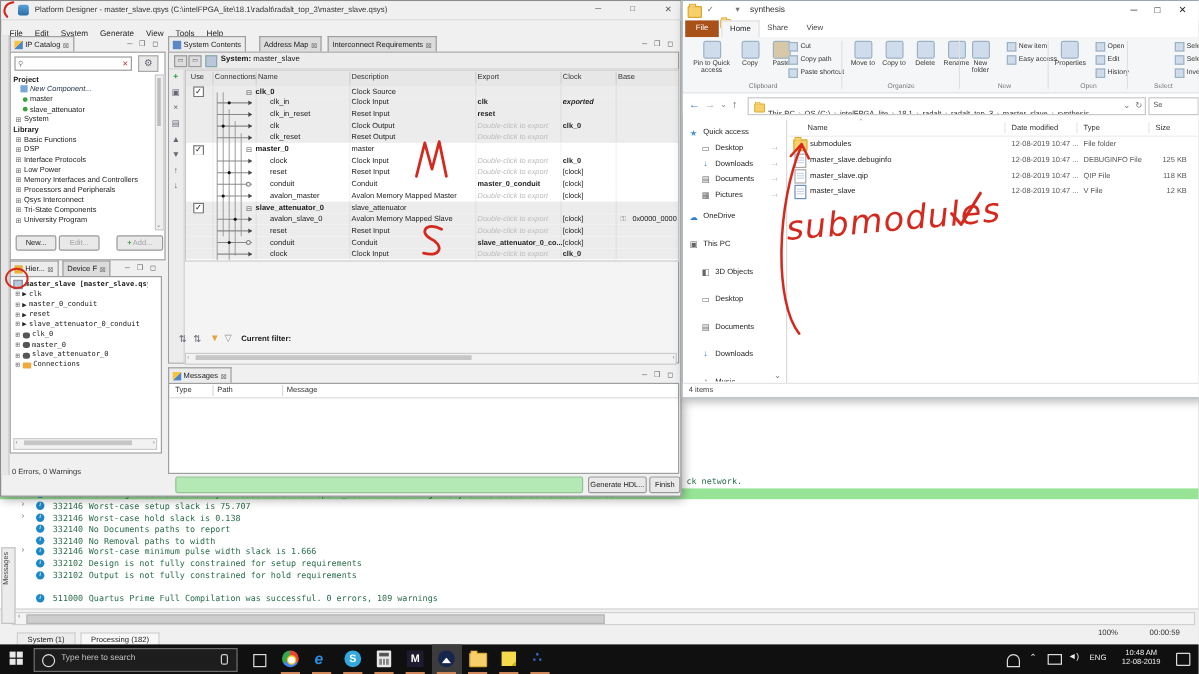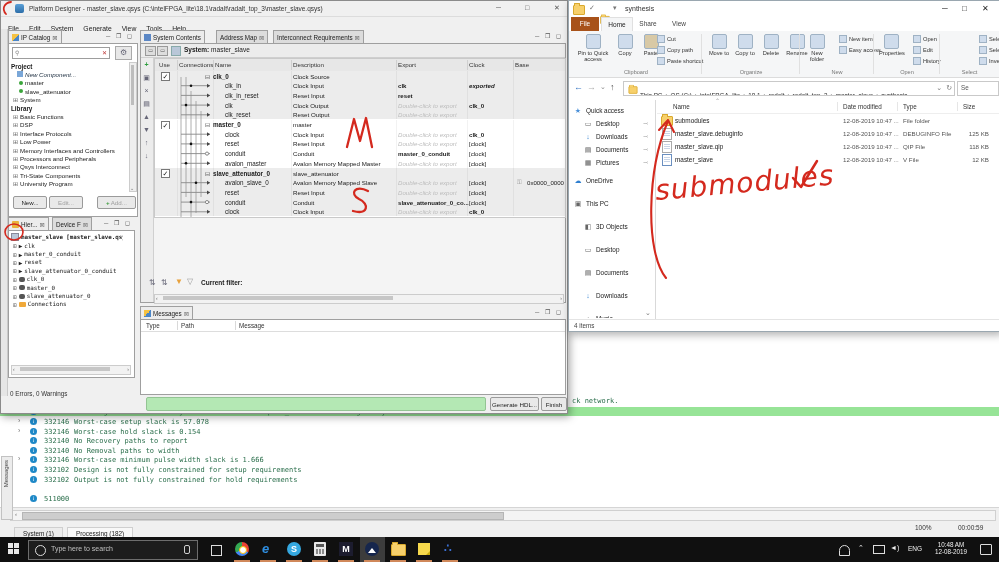--- a/index.html
+++ b/index.html
@@ -34,32 +34,32 @@
     <div id="console-lines" class="abs" style="left:0;top:74px;width:999px;height:102px;">
         <div style="position: absolute; left: 0px; top: 2px; width: 999px; height: 9px; background: rgb(151, 228, 151);">
           <div style="position: absolute; left: 30px; top: 1px; width: 7px; height: 7px; border-radius: 50%; background: rgb(30, 136, 199); color: rgb(255, 255, 255); font-size: 5px; text-align: center; line-height: 7px; font-style: italic; font-family: &quot;DejaVu Serif&quot;, serif;">i</div>
           <div style="position: absolute; left: 44px; top: 1px; font-size: 7px; color: rgb(42, 110, 75); font-family: &quot;DejaVu Sans Mono&quot;, monospace;">332123</div>
           <div style="position: absolute; left: 74px; top: 1px; font-size: 7px; color: rgb(42, 110, 75); white-space: nowrap; font-family: &quot;DejaVu Sans Mono&quot;, monospace;">Deriving Clock Uncertainty. Please refer to report_sdc in the Timing Analyzer to see clock uncertainties.</div>
         </div>
         <div style="position: absolute; left: 0px; top: 12px; width: 999px; height: 9px; background: transparent;">
           <div style="position: absolute; left: 18px; top: 0px; font-size: 7px; color: rgb(119, 119, 119);">›</div>
           <div style="position: absolute; left: 30px; top: 1px; width: 7px; height: 7px; border-radius: 50%; background: rgb(30, 136, 199); color: rgb(255, 255, 255); font-size: 5px; text-align: center; line-height: 7px; font-style: italic; font-family: &quot;DejaVu Serif&quot;, serif;">i</div>
           <div style="position: absolute; left: 44px; top: 1px; font-size: 7px; color: rgb(42, 110, 75); font-family: &quot;DejaVu Sans Mono&quot;, monospace;">332146</div>
-          <div style="position: absolute; left: 74px; top: 1px; font-size: 7px; color: rgb(42, 110, 75); white-space: nowrap; font-family: &quot;DejaVu Sans Mono&quot;, monospace;">Worst-case setup slack is 57.078</div>
+          <div style="position: absolute; left: 74px; top: 1px; font-size: 7px; color: rgb(42, 110, 75); white-space: nowrap; font-family: &quot;DejaVu Sans Mono&quot;, monospace;">Worst-case setup slack is 75.707</div>
         </div>
         <div style="position: absolute; left: 0px; top: 21.6px; width: 999px; height: 9px; background: transparent;">
           <div style="position: absolute; left: 18px; top: 0px; font-size: 7px; color: rgb(119, 119, 119);">›</div>
           <div style="position: absolute; left: 30px; top: 1px; width: 7px; height: 7px; border-radius: 50%; background: rgb(30, 136, 199); color: rgb(255, 255, 255); font-size: 5px; text-align: center; line-height: 7px; font-style: italic; font-family: &quot;DejaVu Serif&quot;, serif;">i</div>
           <div style="position: absolute; left: 44px; top: 1px; font-size: 7px; color: rgb(42, 110, 75); font-family: &quot;DejaVu Sans Mono&quot;, monospace;">332146</div>
-          <div style="position: absolute; left: 74px; top: 1px; font-size: 7px; color: rgb(42, 110, 75); white-space: nowrap; font-family: &quot;DejaVu Sans Mono&quot;, monospace;">Worst-case hold slack is 0.154</div>
+          <div style="position: absolute; left: 74px; top: 1px; font-size: 7px; color: rgb(42, 110, 75); white-space: nowrap; font-family: &quot;DejaVu Sans Mono&quot;, monospace;">Worst-case hold slack is 0.138</div>
         </div>
         <div style="position: absolute; left: 0px; top: 31.2px; width: 999px; height: 9px; background: transparent;">
           <div style="position: absolute; left: 30px; top: 1px; width: 7px; height: 7px; border-radius: 50%; background: rgb(30, 136, 199); color: rgb(255, 255, 255); font-size: 5px; text-align: center; line-height: 7px; font-style: italic; font-family: &quot;DejaVu Serif&quot;, serif;">i</div>
           <div style="position: absolute; left: 44px; top: 1px; font-size: 7px; color: rgb(42, 110, 75); font-family: &quot;DejaVu Sans Mono&quot;, monospace;">332140</div>
-          <div style="position: absolute; left: 74px; top: 1px; font-size: 7px; color: rgb(42, 110, 75); white-space: nowrap; font-family: &quot;DejaVu Sans Mono&quot;, monospace;">No Recovery paths to report</div>
+          <div style="position: absolute; left: 74px; top: 1px; font-size: 7px; color: rgb(42, 110, 75); white-space: nowrap; font-family: &quot;DejaVu Sans Mono&quot;, monospace;">No Documents paths to report</div>
         </div>
         <div style="position: absolute; left: 0px; top: 40.8px; width: 999px; height: 9px; background: transparent;">
           <div style="position: absolute; left: 30px; top: 1px; width: 7px; height: 7px; border-radius: 50%; background: rgb(30, 136, 199); color: rgb(255, 255, 255); font-size: 5px; text-align: center; line-height: 7px; font-style: italic; font-family: &quot;DejaVu Serif&quot;, serif;">i</div>
           <div style="position: absolute; left: 44px; top: 1px; font-size: 7px; color: rgb(42, 110, 75); font-family: &quot;DejaVu Sans Mono&quot;, monospace;">332140</div>
           <div style="position: absolute; left: 74px; top: 1px; font-size: 7px; color: rgb(42, 110, 75); white-space: nowrap; font-family: &quot;DejaVu Sans Mono&quot;, monospace;">No Removal paths to width</div>
         </div>
         <div style="position: absolute; left: 0px; top: 50.4px; width: 999px; height: 9px; background: transparent;">
           <div style="position: absolute; left: 18px; top: 0px; font-size: 7px; color: rgb(119, 119, 119);">›</div>
           <div style="position: absolute; left: 30px; top: 1px; width: 7px; height: 7px; border-radius: 50%; background: rgb(30, 136, 199); color: rgb(255, 255, 255); font-size: 5px; text-align: center; line-height: 7px; font-style: italic; font-family: &quot;DejaVu Serif&quot;, serif;">i</div>
           <div style="position: absolute; left: 44px; top: 1px; font-size: 7px; color: rgb(42, 110, 75); font-family: &quot;DejaVu Sans Mono&quot;, monospace;">332146</div>
@@ -71,20 +71,21 @@
           <div style="position: absolute; left: 74px; top: 1px; font-size: 7px; color: rgb(42, 110, 75); white-space: nowrap; font-family: &quot;DejaVu Sans Mono&quot;, monospace;">Design is not fully constrained for setup requirements</div>
         </div>
         <div style="position: absolute; left: 0px; top: 69.6px; width: 999px; height: 9px; background: transparent;">
           <div style="position: absolute; left: 30px; top: 1px; width: 7px; height: 7px; border-radius: 50%; background: rgb(30, 136, 199); color: rgb(255, 255, 255); font-size: 5px; text-align: center; line-height: 7px; font-style: italic; font-family: &quot;DejaVu Serif&quot;, serif;">i</div>
           <div style="position: absolute; left: 44px; top: 1px; font-size: 7px; color: rgb(42, 110, 75); font-family: &quot;DejaVu Sans Mono&quot;, monospace;">332102</div>
           <div style="position: absolute; left: 74px; top: 1px; font-size: 7px; color: rgb(42, 110, 75); white-space: nowrap; font-family: &quot;DejaVu Sans Mono&quot;, monospace;">Output is not fully constrained for hold requirements</div>
         </div>
         <div style="position: absolute; left: 0px; top: 88.8px; width: 999px; height: 9px; background: transparent;">
           <div style="position: absolute; left: 30px; top: 1px; width: 7px; height: 7px; border-radius: 50%; background: rgb(30, 136, 199); color: rgb(255, 255, 255); font-size: 5px; text-align: center; line-height: 7px; font-style: italic; font-family: &quot;DejaVu Serif&quot;, serif;">i</div>
           <div style="position: absolute; left: 44px; top: 1px; font-size: 7px; color: rgb(42, 110, 75); font-family: &quot;DejaVu Sans Mono&quot;, monospace;">511000</div>
+          <div style="position: absolute; left: 74px; top: 1px; font-size: 7px; color: rgb(42, 110, 75); white-space: nowrap; font-family: &quot;DejaVu Sans Mono&quot;, monospace;">Quartus Prime Full Compilation was successful. 0 errors, 109 warnings</div>
         </div>
       </div>
 
     <div class="abs" style="left:0;top:176px;width:999px;height:30px;background:#f0f0f0;border-top:1px solid #d5d5d5;">
       <div class="abs" style="left:10px;top:2px;width:984px;height:9px;background:#f4f4f4;border:1px solid #d0d0d0;">
         <div class="abs" style="left:1px;top:0;width:8px;height:7px;font-size:6px;color:#666;text-align:center;">‹</div>
         <div class="abs" style="left:11px;top:1px;width:480px;height:6px;background:#cdcdcd;border:1px solid #b5b5b5;"></div>
       </div>
       <div class="abs" id="console-tabs" style="left:14px;top:14px;height:15px;"><div style="display: inline-block; padding: 2px 8px; font-size: 6.4px; color: rgb(34, 34, 34); background: rgb(236, 236, 236); border-top: 1px solid rgb(207, 207, 207); border-right: 1px solid rgb(207, 207, 207); border-bottom: none; border-left: 1px solid rgb(207, 207, 207); border-image: initial; margin-right: 4px;">System (1)</div><div style="display: inline-block; padding: 2px 8px; font-size: 6.4px; color: rgb(34, 34, 34); background: rgb(248, 248, 248); border-top: 1px solid rgb(207, 207, 207); border-right: 1px solid rgb(207, 207, 207); border-bottom: none; border-left: 1px solid rgb(207, 207, 207); border-image: initial; margin-right: 4px;">Processing (182)</div></div>
       <div class="abs f65" style="left:915px;top:16px;color:#333;">100%</div>

